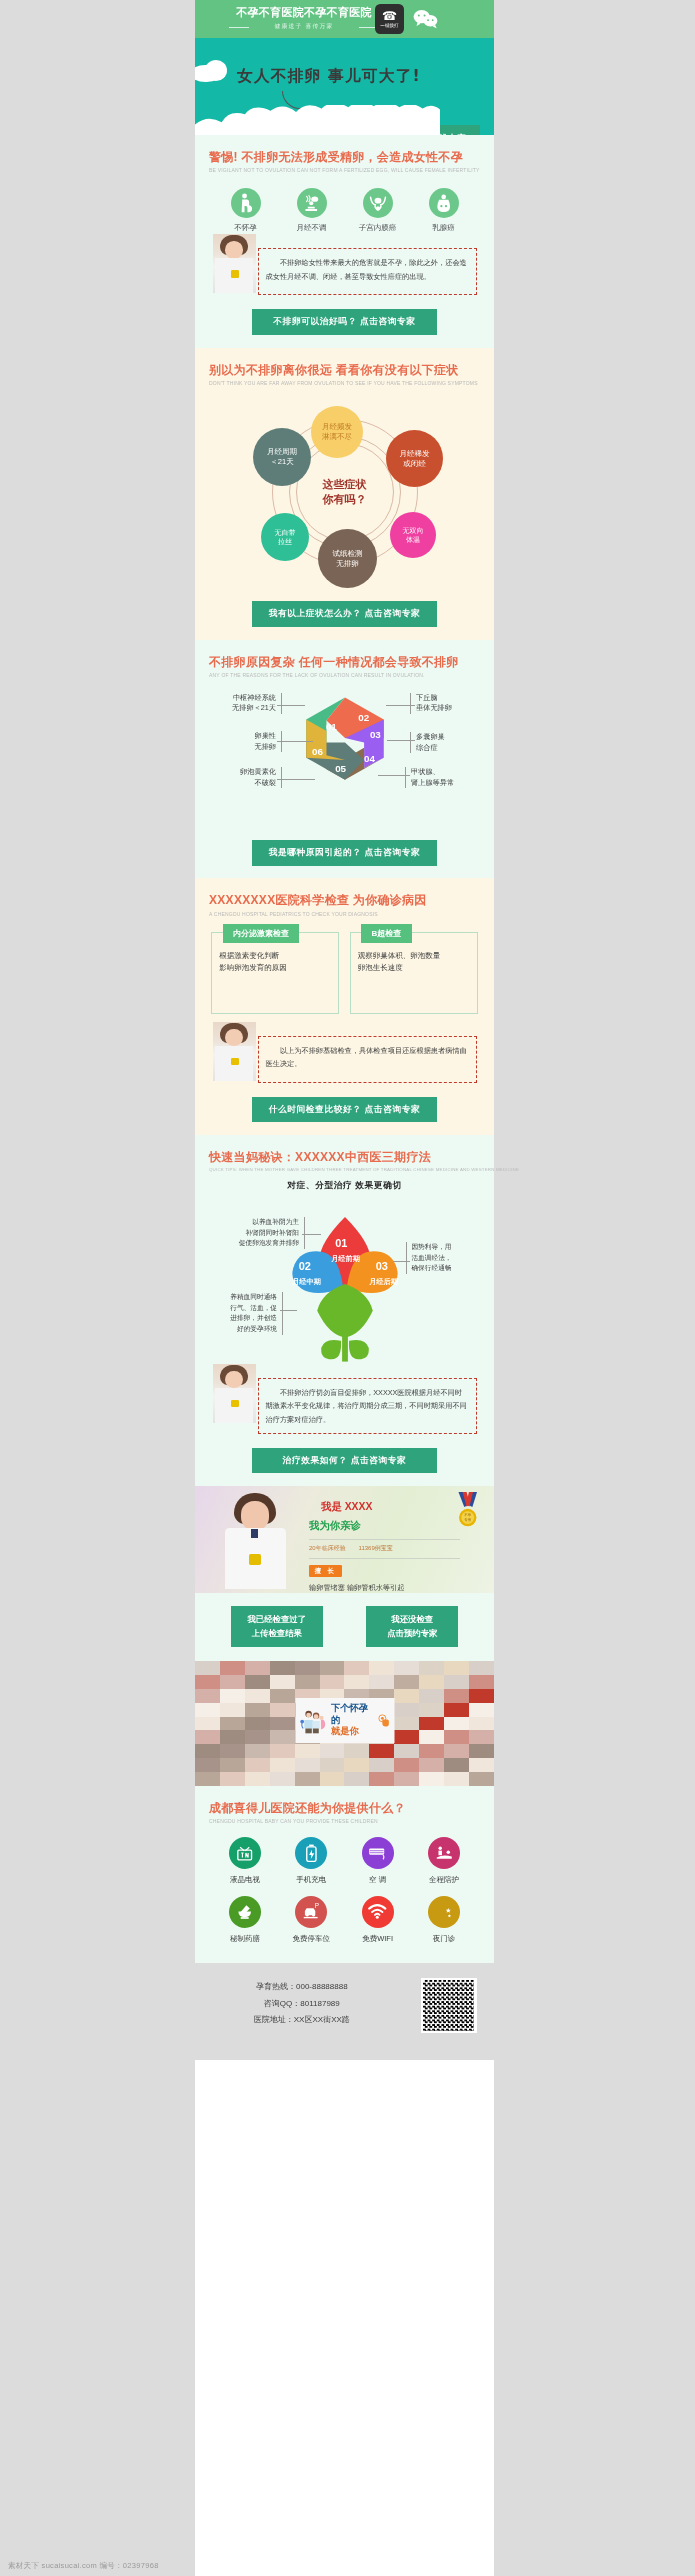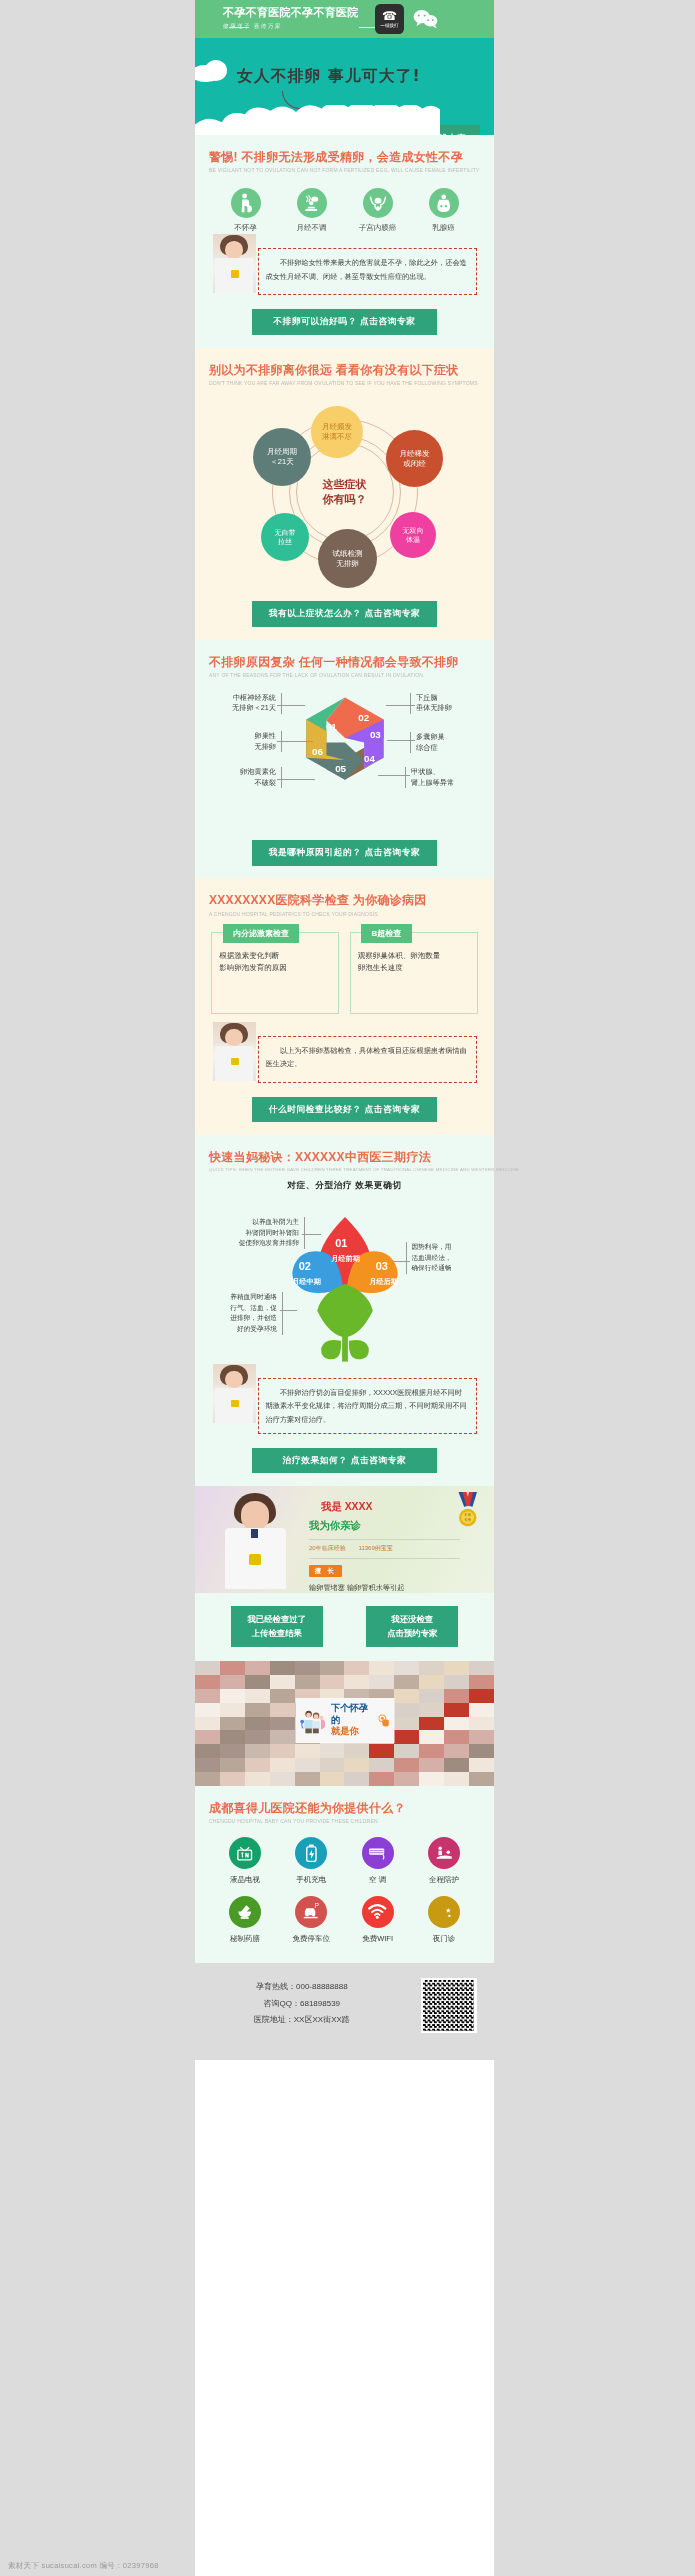--- a/index.html
+++ b/index.html
@@ -9,21 +9,21 @@
     font-family:"Liberation Sans","DejaVu Sans",sans-serif;
     position:relative;overflow:hidden;
   }
   .page{
     position:absolute;left:195px;top:0;width:299px;min-height:2576px;
     background:#ffffff;
   }
 
   
   .hdr{background:#62c383;height:38px;position:relative;}
-  .hdr-txt{position:absolute;left:28px;top:4.6px;width:162px;text-align:left;}
+  .hdr-txt{position:absolute;left:28px;top:4.6px;width:162px;text-align:center;}
   .hdr-title{color:#fff;font-weight:bold;font-size:11px;letter-spacing:0.3px;white-space:nowrap;}
   .hdr-sub{color:#e9f7ee;font-size:5.8px;margin-top:2.9px;letter-spacing:1.2px;position:relative;}
   .hdr-sub:before,.hdr-sub:after{content:"";position:absolute;top:50%;width:20px;height:0.6px;background:#d8f0e1;}
   .hdr-sub:before{left:5.8px;}.hdr-sub:after{right:5.8px;}
   .call-btn{position:absolute;left:180px;top:4px;width:29px;height:30px;background:#2f2f2f;border-radius:5.2px;
             display:flex;flex-direction:column;align-items:center;justify-content:center;}
   .call-btn .gl{font-size:12px;color:#fff;line-height:1;}
   .call-btn .lb{font-size:4.6px;color:#fff;margin-top:1.2px;}
   .wx{position:absolute;left:218px;top:9.3px;width:25.5px;height:20px;}
 
@@ -753,21 +753,21 @@
             </svg>
         </div>
         <div class="lb">夜门诊</div>
       </div>
     </div>
   </div>
 
   <div class="foot">
     <div class="foot-lines">
       <div>孕育热线：000-88888888</div>
-      <div>咨询QQ：681898539</div>
+      <div>咨询QQ：801187989</div>
       <div>医院地址：XX区XX街XX路</div>
     </div>
     <div class="qr">
         <div class="m"></div>
       </div>
   </div>
 
 </div>
 
 <div class="watermark">素材天下 sucaisucai.com  编号：02397968</div>

